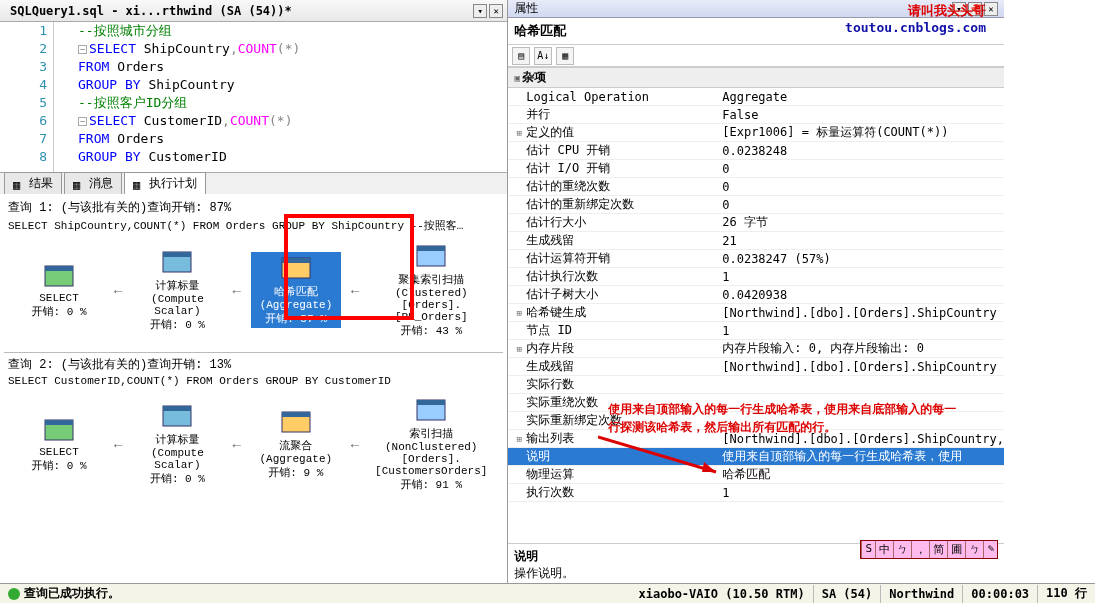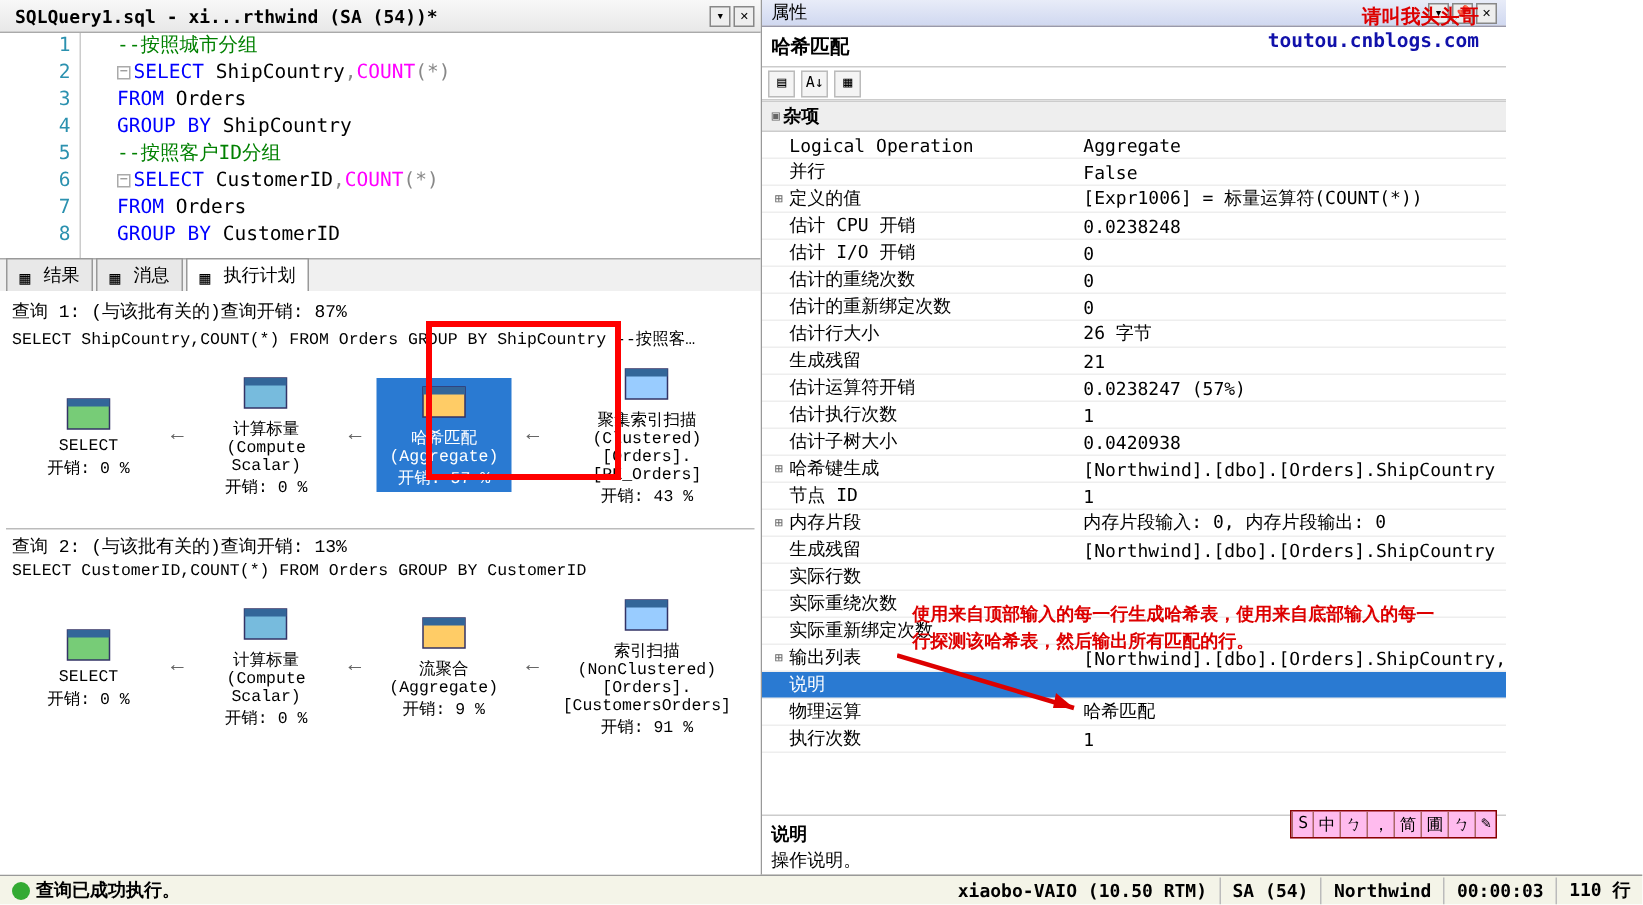--- a/index.html
+++ b/index.html
@@ -372,20 +372,21 @@
               <span class="expander">⊞</span>
               <span>输出列表</span>
             </div>
             <div class="prop-val">[Northwind].[dbo].[Orders].ShipCountry,</div>
           </div>
           <div class="prop-row selected">
             <div class="prop-key">
               <span class="expander"></span>
               <span>说明</span>
             </div>
+            <div class="prop-val">使用来自顶部输入的每一行生成哈希表，使用</div>
           </div>
           <div class="prop-row ">
             <div class="prop-key">
               <span class="expander"></span>
               <span>物理运算</span>
             </div>
             <div class="prop-val">哈希匹配</div>
           </div>
           <div class="prop-row ">
             <div class="prop-key">

